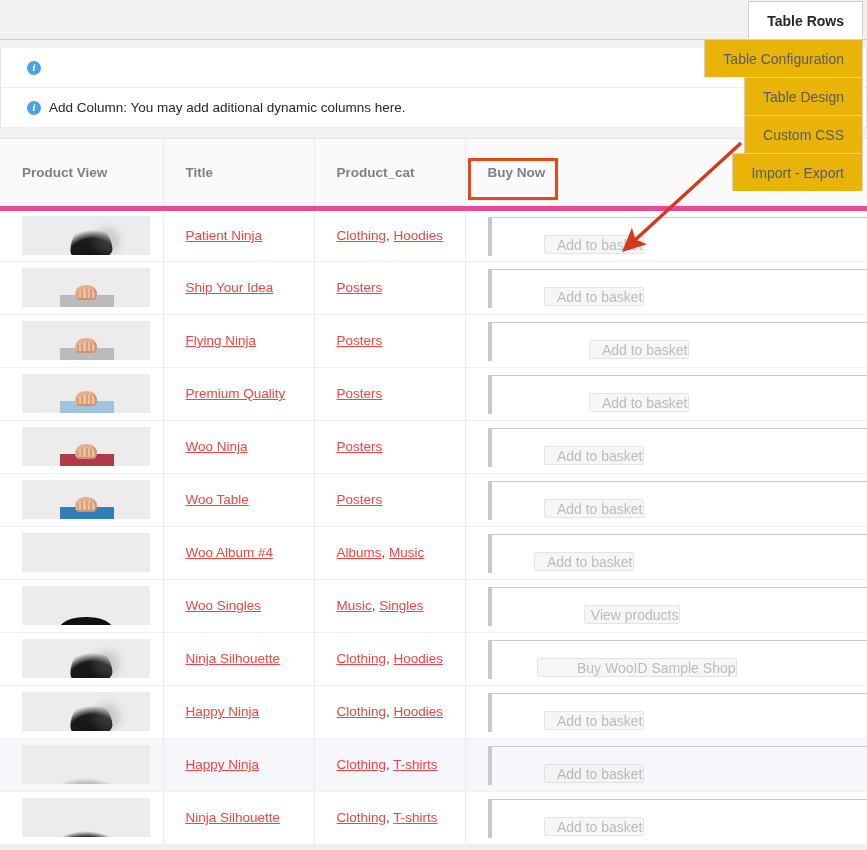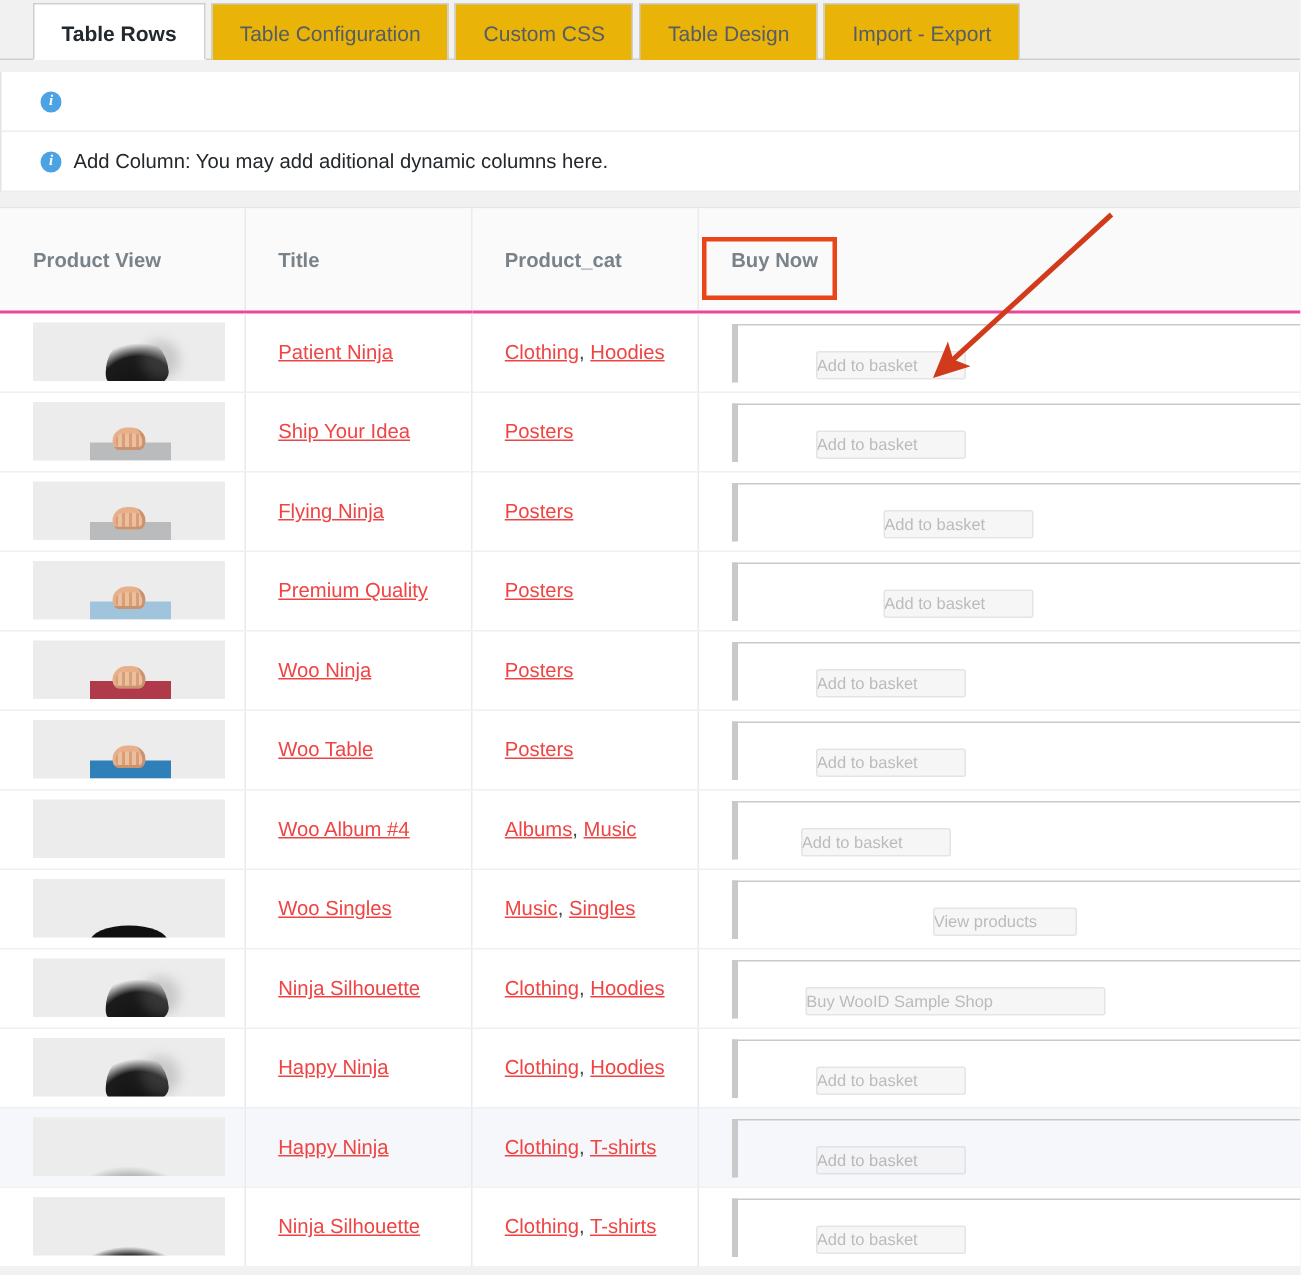--- a/index.html
+++ b/index.html
@@ -10,21 +10,21 @@
     font-size:13px;color:#32373c;
     -webkit-font-smoothing:antialiased;
   }
   .screen{position:relative;width:867px;height:850px;overflow:hidden;background:#f1f1f1;}
 
   
   .tabbar{
     position:relative;height:40px;background:#f1f1f1;
     padding-left:22px;box-sizing:border-box;
     border-bottom:1px solid #ccd0d4;
-    display:flex;align-items:flex-end;
+    display:flex;align-items:flex-end;flex-direction:column;
   }
   .tab{
     height:38px;line-height:38px;
     padding:0 18px;
     margin-right:4px;
     background:#eab308;
     border:1px solid #ccd0d4;
     border-bottom:none;
     color:#555d66;
     font-size:14px;
@@ -93,21 +93,21 @@
   table.grid th{
     background:#fafafa;
     height:69px;
     padding:0 0 0 22px;
     text-align:left;
     vertical-align:middle;
     font-size:13.5px;
     font-weight:bold;
     color:#7a8289;
     border-right:1px solid #e8eaec;
-    border-bottom:2px solid #ec4899;
+    border-bottom:5px solid #ec4899;
     box-sizing:border-box;
   }
   table.grid th .hdr-txt{position:relative;display:inline-block;}
 
   table.grid td{
     height:53px;
     padding:0 0 0 22px;
     vertical-align:middle;
     border-right:1px solid #e8eaec;
     border-bottom:1px solid #eef0f1;
@@ -190,23 +190,23 @@
     content:"";position:absolute;left:-1px;top:-1px;width:4px;height:39px;
     background:#c9c9c9;
   }
   .btn-mini{
     position:absolute;top:17px;
     height:19px;
     border:1px solid #d4d4d4;
     background:#f2f2f2;
     border-radius:2px;
     color:#8f9296;
-    font-size:11px;
+    font-size:14px;
     line-height:19px;
-    text-align:left;
+    text-align:right;
     overflow:hidden;
     white-space:nowrap;
     opacity:.62;
     filter:blur(.35px);
     box-sizing:border-box;
     cursor:pointer;
   }
 
   
   .hl-box{
@@ -219,22 +219,22 @@
   .arrow-svg{position:absolute;left:0;top:0;pointer-events:none;z-index:41;}
 </style>
 </head>
 <body>
 
 <div class="screen">
 
   <div class="tabbar" id="tabbar">
       <div class="tab active">Table Rows</div>
       <div class="tab">Table Configuration</div>
+      <div class="tab">Table Design</div>
       <div class="tab">Custom CSS</div>
-      <div class="tab">Table Design</div>
       <div class="tab">Import - Export</div>
     </div>
 
   <div class="panel" id="notices">
       <div class="notice">
         <span class="ico-info">i</span>
       </div>
       <div class="notice">
         <span class="ico-info">i</span>
         <span>Add Column: You may add aditional dynamic columns here.</span>
@@ -362,21 +362,21 @@
           <tr class="">
             <td>
               <span class="thumb">
                 <span class="sil-dot"></span>
               </span>
             </td>
             <td><a class="lnk">Woo Singles</a></td>
             <td><a class="lnk">Music</a><span class="catsep">, </span><a class="lnk">Singles</a></td>
             <td class="buycell">
               <div class="buybox">
-                <div class="btn-mini" style="left: 95px; width: 96px; margin-left: 38px;">View products</div>
+                <div class="btn-mini" style="left: 95px; width: 96px;">View products</div>
               </div>
             </td>
           </tr>
           <tr class="">
             <td>
               <span class="thumb">
                 <span class="sil-hood"></span>
               </span>
             </td>
             <td><a class="lnk">Ninja Silhouette</a></td>

